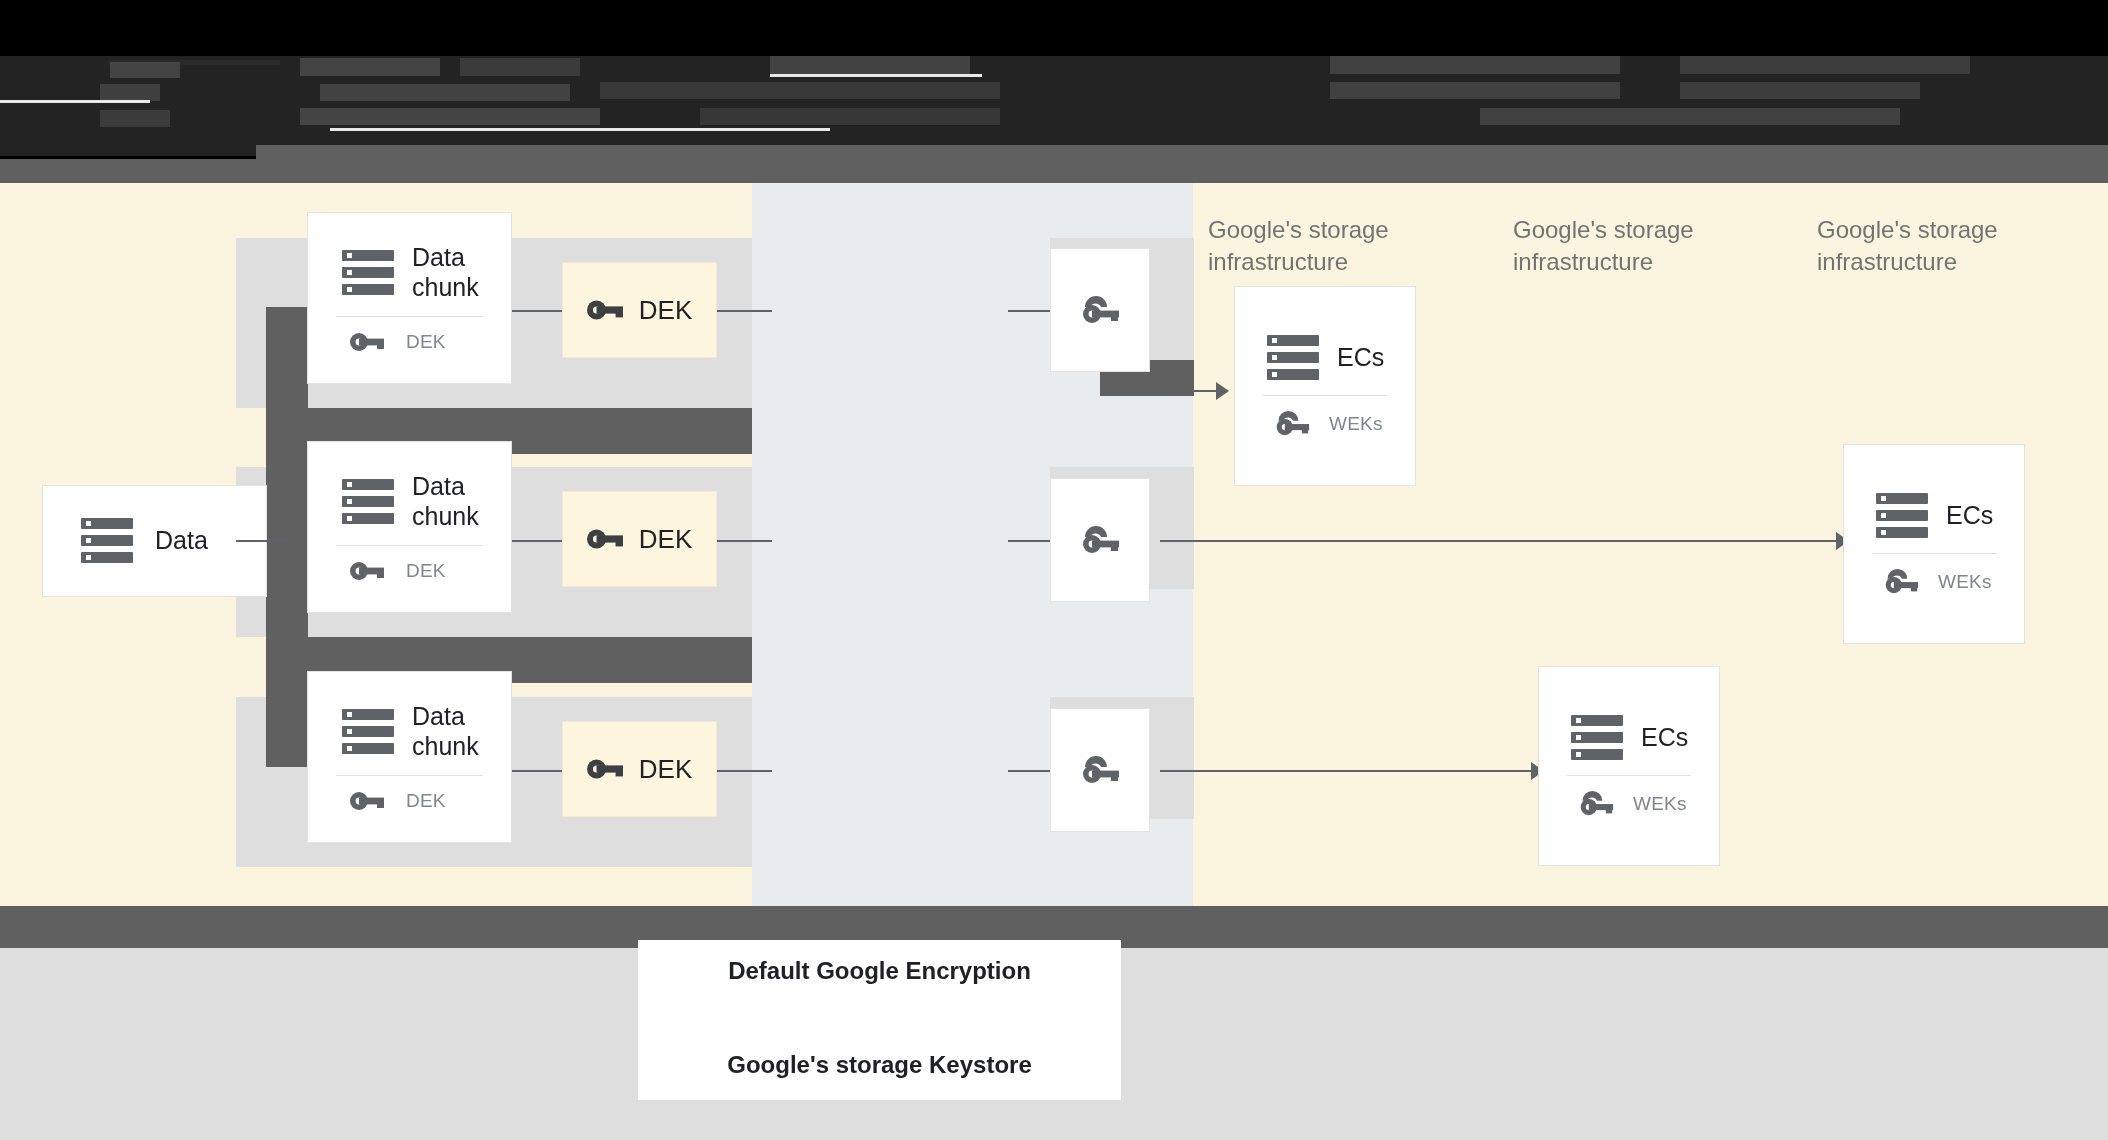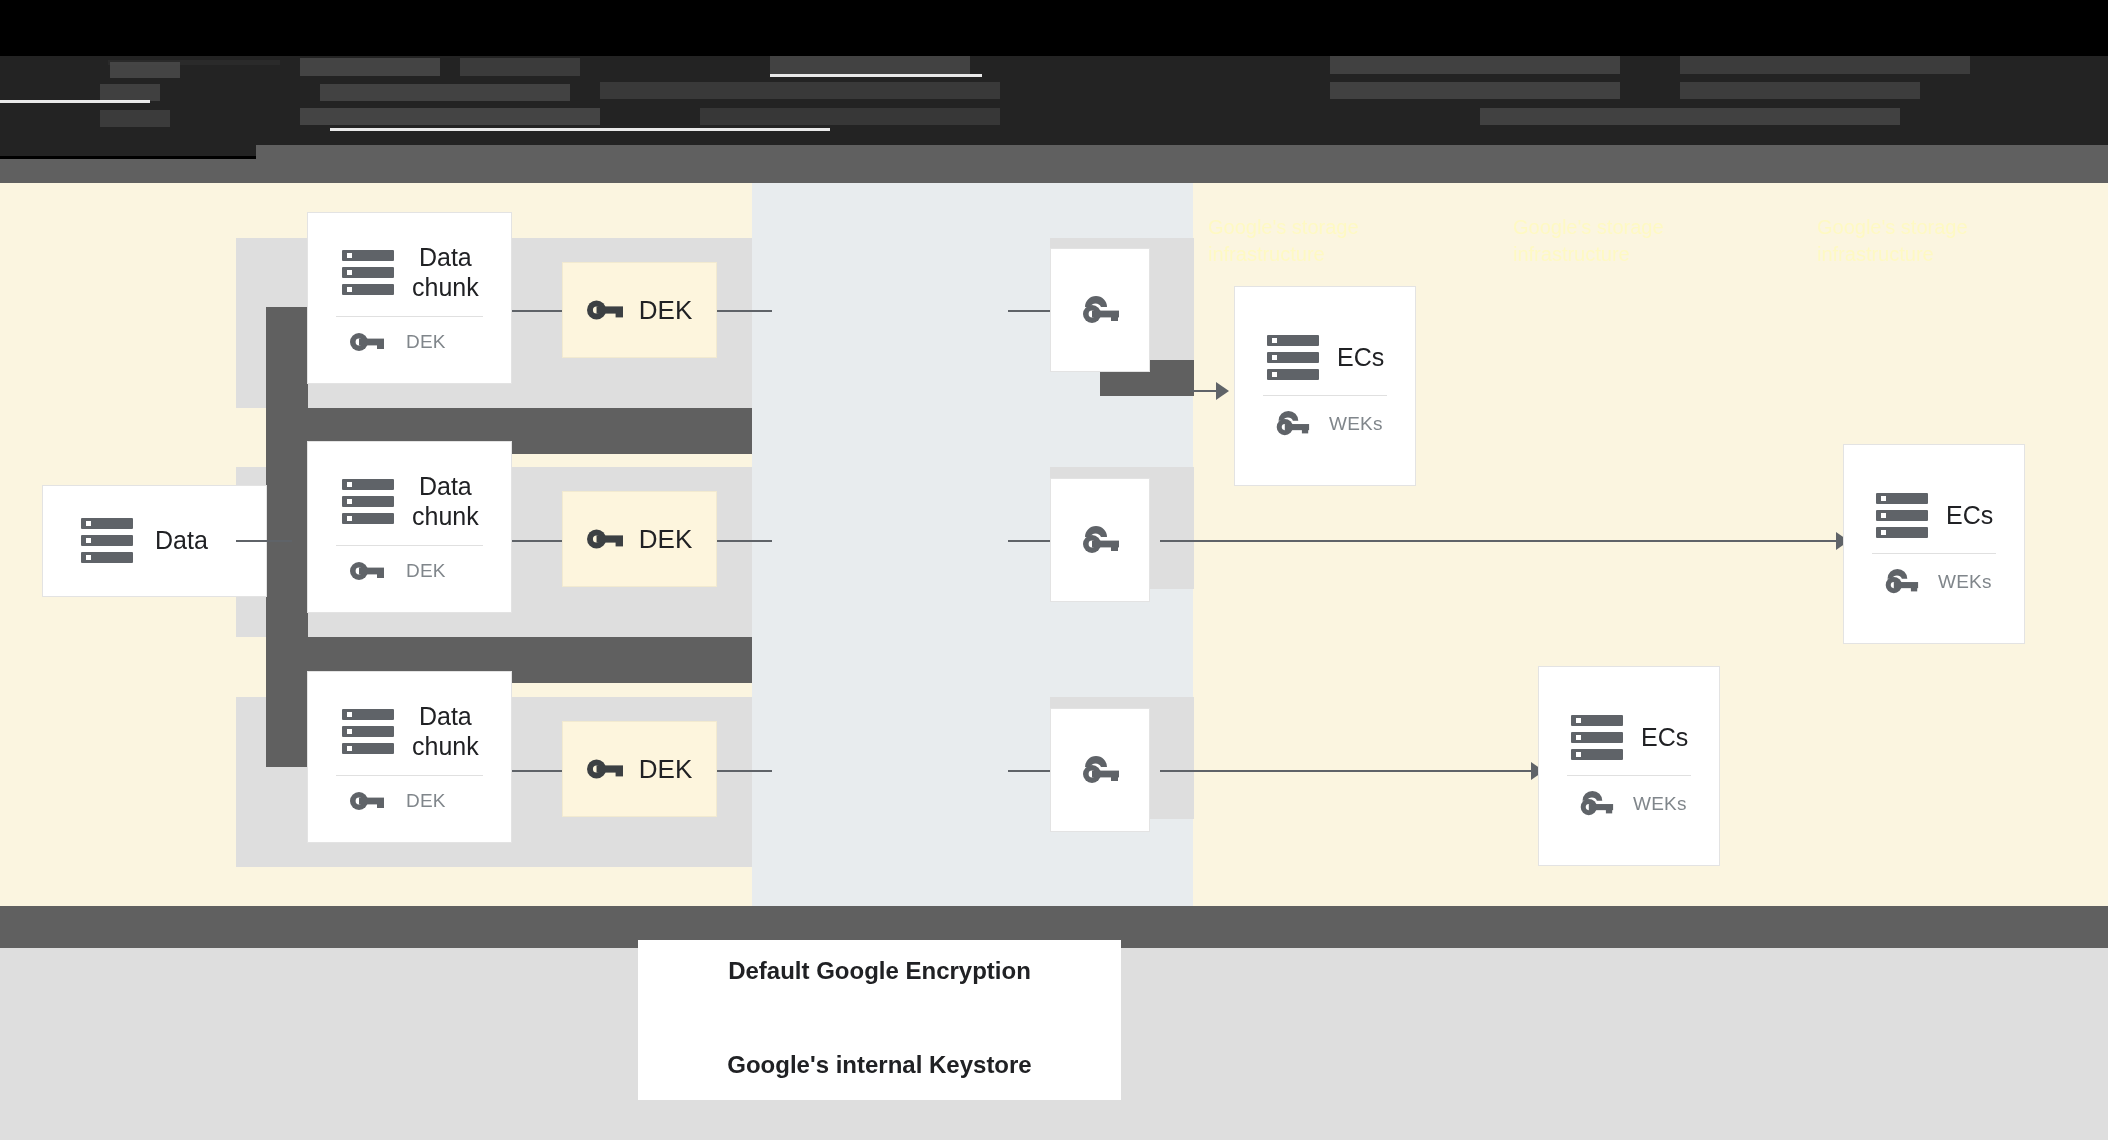--- a/index.html
+++ b/index.html
@@ -20,21 +20,21 @@
   .band-grayBot{position:absolute;left:0;top:906px;width:2108px;height:42px;background:#606060;}
   .band-footer {position:absolute;left:0;top:948px;width:2108px;height:192px;background:#dedede;}
 
   
   .strip{position:absolute;background:#dedede;}
 
   
   .bracket{position:absolute;background:#606060;}
 
   
-  .card{position:absolute;background:#ffffff;border:1px solid #e3e3e3;box-sizing:border-box;text-align:center;}
+  .card{position:absolute;background:#ffffff;border:1px solid #e3e3e3;box-sizing:border-box;}
   .card-inner{display:flex;flex-direction:column;justify-content:center;height:100%;}
   .row{display:flex;align-items:center;}
   .card-title{font-size:25px;color:#202124;line-height:1.18;}
   .card-sub{font-size:19px;color:#80868b;letter-spacing:.2px;}
   .divider{height:1px;background:#e0e0e0;margin:14px 28px;}
 
   
   .stor{display:inline-block;width:52px;height:46px;flex:0 0 52px;}
   .stor span{display:block;width:52px;height:11px;background:#5f6368;border-radius:1px;margin-bottom:6px;position:relative;}
   .stor span:last-child{margin-bottom:0;}
@@ -52,21 +52,21 @@
   .wkbox{position:absolute;background:#fff;border:1px solid #e3e3e3;box-sizing:border-box;
          display:flex;align-items:center;justify-content:center;}
 
   
   .ln{position:absolute;background:#5f6368;height:2px;}
   .arrowline{position:absolute;height:2px;background:#5f6368;}
   .arrowhead{position:absolute;width:0;height:0;border-top:9px solid transparent;
              border-bottom:9px solid transparent;border-left:13px solid #5f6368;}
 
   
-  .infra{position:absolute;font-size:20px;line-height:1.35;color:#fef9c3;white-space:pre-line;}
+  .infra{position:absolute;font-size:24px;line-height:1.35;color:#737373;white-space:pre-line;}
 
   
   .legend{position:absolute;background:#ffffff;box-sizing:border-box;
           display:flex;flex-direction:column;align-items:center;justify-content:center;}
   .legend .t1{font-size:24px;font-weight:bold;color:#202124;margin-bottom:26px;}
   .legend .t2{font-size:24px;color:#202124;text-align:center;line-height:1.5;}
   .legend .t2 b{font-weight:bold;}
 
   
   .rtxt{position:absolute;background:#2b2b2b;opacity:.85;}
@@ -364,17 +364,17 @@
     </div>
   </div>
 
   <div class="band-grayBot"></div>
   <div class="band-footer"></div>
 
   <div class="legend" style="left:638px;top:940px;width:483px;height:160px;">
     <div class="t1">Default Google Encryption</div>
     <div class="t2">
       <br>
-      <b>Google's internal Keystore</b>
+      <b>Google's storage Keystore</b>
     </div>
   </div>
 
 </div>
 
 </body></html>

